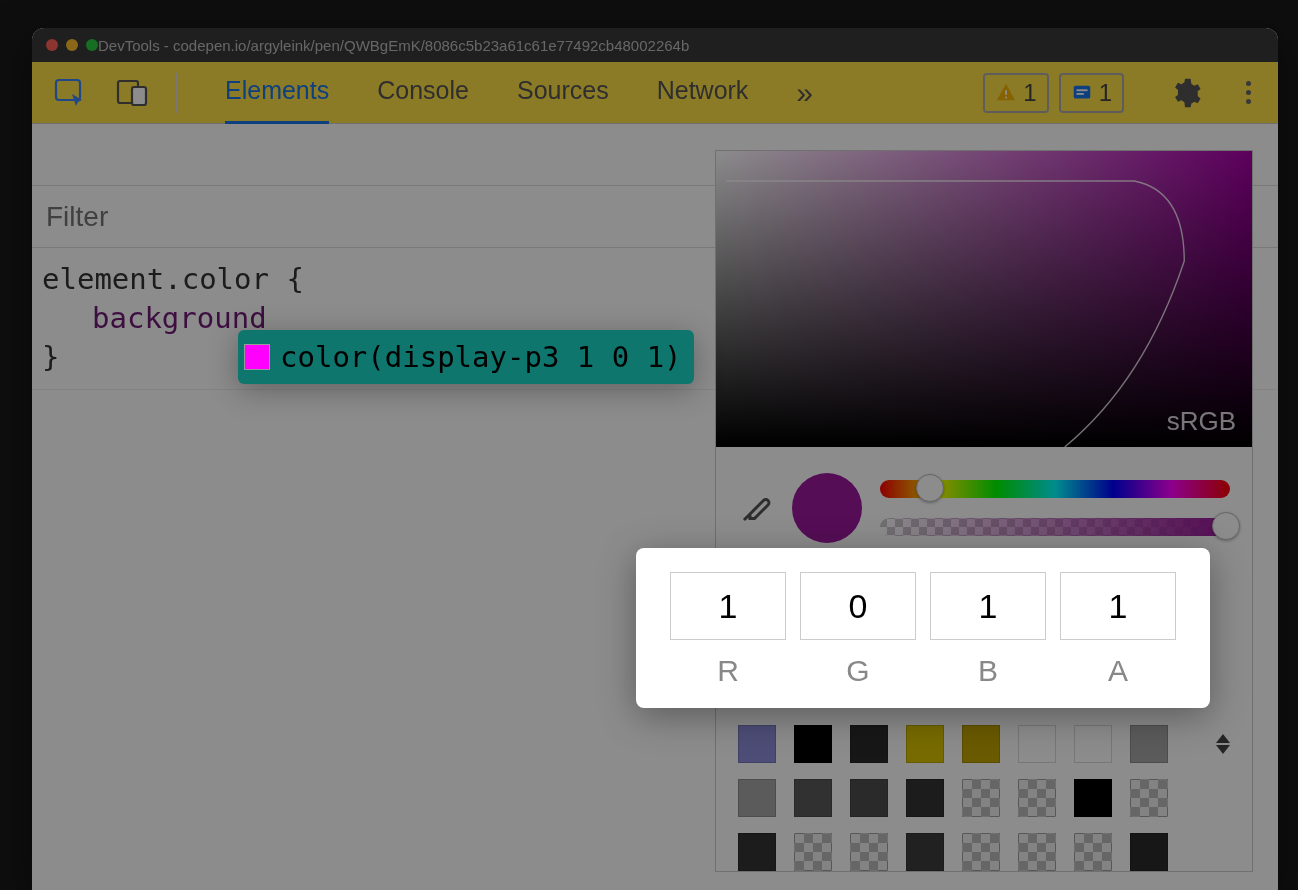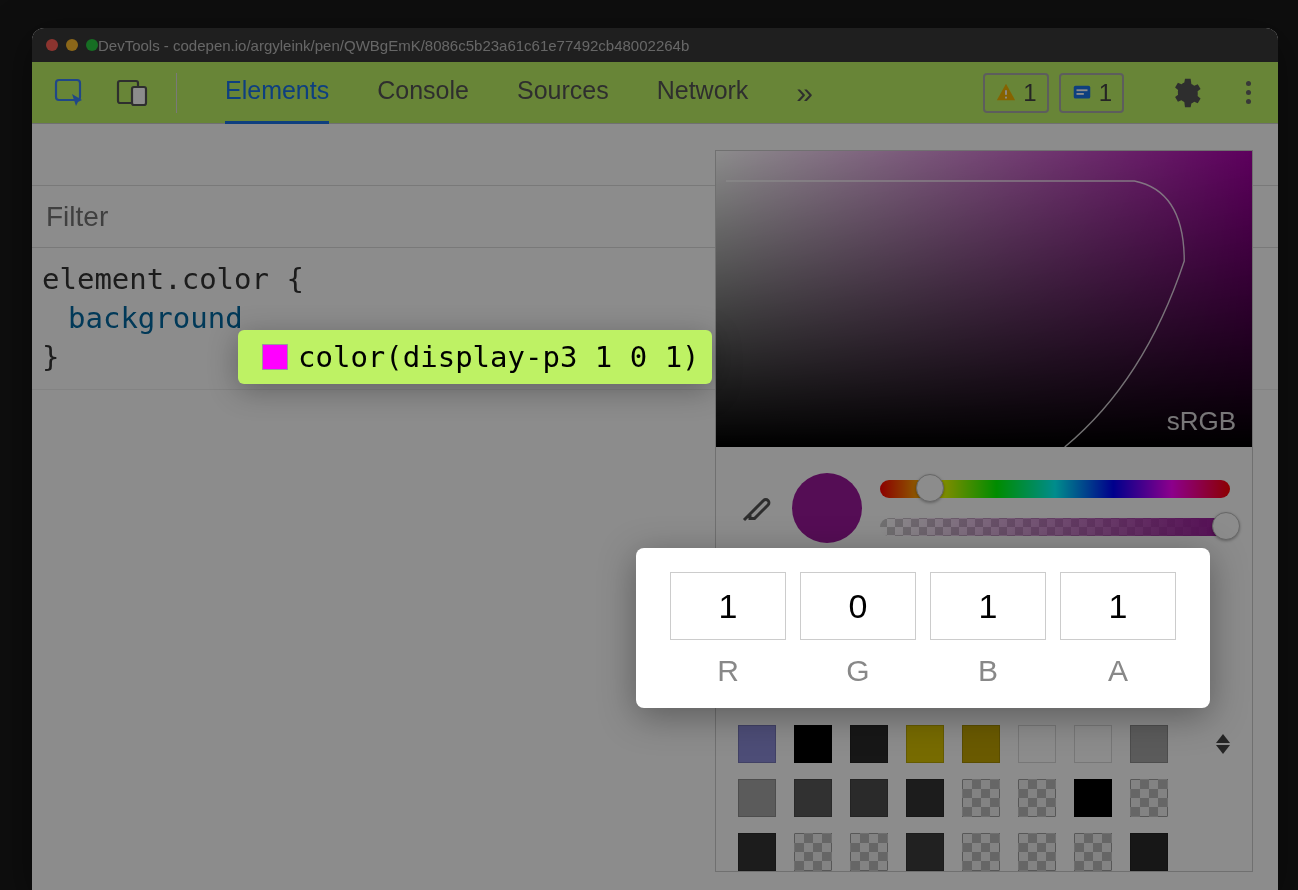--- a/index.html
+++ b/index.html
@@ -21,21 +21,21 @@
     border-radius: 12px 12px 0 0;
   }
   .traffic { display: flex; gap: 8px; }
   .traffic .dot { width: 12px; height: 12px; border-radius: 50%; }
   .dot.red { background: #ff5f57; }
   .dot.yellow { background: #febc2e; }
   .dot.green { background: #28c840; }
   .titlebar-title { flex: 1; color: #bbb; font-size: 15px; font-weight: 500; }
 
   .toolbar {
-    height: 62px; background: #bef264; border-bottom: 1px solid #ccc;
+    height: 62px; background: #fde047; border-bottom: 1px solid #ccc;
     display: flex; align-items: center; padding: 0 20px; gap: 24px;
   }
   .toolbar .icon-btn { width: 38px; height: 38px; display: flex; align-items: center; justify-content: center; color: #555; }
   .toolbar .tabs { display: flex; gap: 48px; margin-left: 24px; font-size: 25px; color: #555; }
   .toolbar .tabs .tab { padding: 14px 0; cursor: pointer; }
   .toolbar .tabs .tab.active { color: #1a73e8; border-bottom: 3px solid #1a73e8; font-weight: 400; }
   .toolbar .spacer { flex: 1; }
   .badge-group { display: flex; gap: 10px; }
   .badge { border: 2px solid #aaa; border-radius: 4px; padding: 4px 10px; display: flex; align-items: center; gap: 6px; font-size: 24px; color: #444; }
   .badge .bi { width: 22px; height: 22px; }
@@ -45,26 +45,26 @@
 
   .styles-pane {
     position: absolute; left: 0; top: 96px; right: 0; bottom: 0; background: #fff;
   }
   .gap-row { height: 62px; border-bottom: 1px solid #ddd; }
   .filter-row { height: 62px; border-bottom: 1px solid #ddd; display: flex; align-items: center; padding: 0 14px; font-size: 28px; color: #888; }
   .rule {
     padding: 12px 10px 12px 10px; font-family: ui-monospace, Menlo, Consolas, monospace; font-size: 29px; color: #333;
     border-bottom: 1px solid #eee; line-height: 1.35;
   }
-  .rule .prop { color: #0369a1; margin-left: 26px; }
+  .rule .prop { color: #701a75; margin-left: 50px; }
 
   .swatch-edit {
     position: absolute; left: 238px; top: 330px; z-index: 100;
-    background: #bef264; border-radius: 6px; box-shadow: 0 6px 30px rgba(0,0,0,0.3);
-    padding: 10px 12px 10px 24px; display: flex; align-items: center; gap: 10px;
+    background: #0f766e; border-radius: 6px; box-shadow: 0 6px 30px rgba(0,0,0,0.3);
+    padding: 10px 12px 10px 6px; display: flex; align-items: center; gap: 10px;
     font-family: ui-monospace, Menlo, Consolas, monospace; font-size: 29px;
   }
   .swatch-edit .swatch { width: 26px; height: 26px; background: #ff00ff; border: 1px solid #999; }
 
   .colorpicker {
     position: absolute; left: auto; right: 45px; top: 150px; width: 538px;
     background: #fff; border: 1px solid #ccc; z-index: 30;
   }
   .cp-field {
     height: 296px; position: relative;

